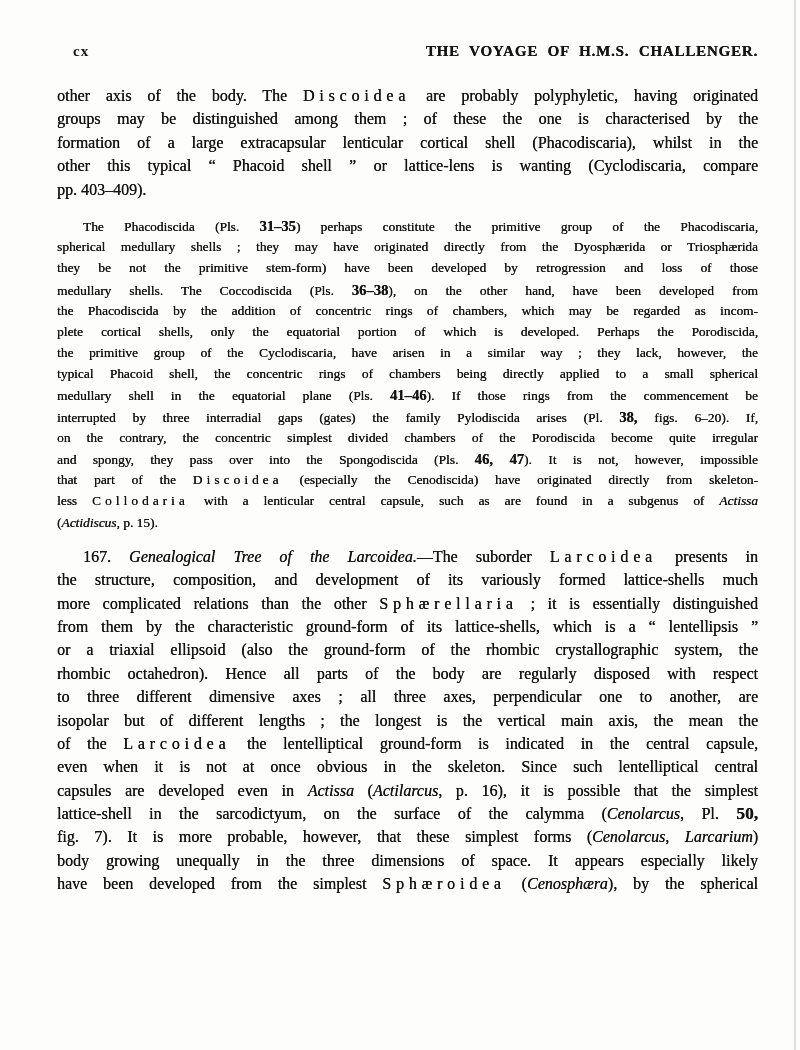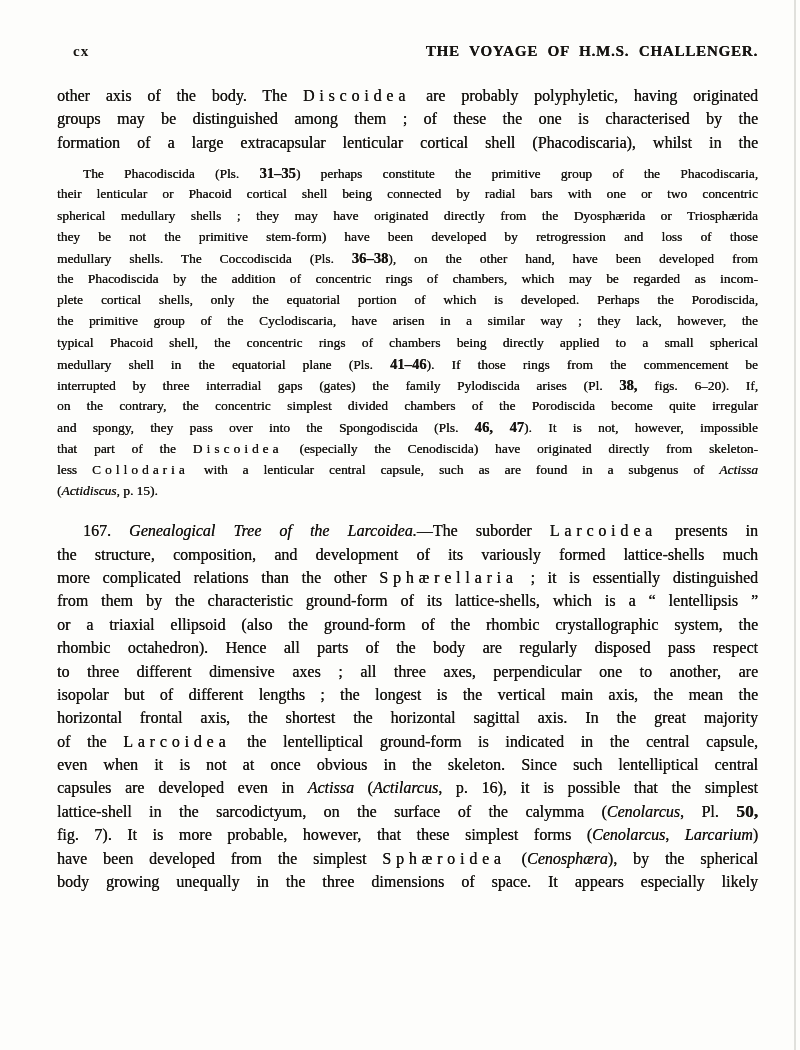--- a/index.html
+++ b/index.html
@@ -44,21 +44,21 @@
   .line {
     text-align: justify;
     text-align-last: justify;
     text-shadow: 0.25px 0 0 currentColor;
     white-space: normal;
   }
   .line.last { text-align-last: left; }
   .line.indent { text-indent: 26px; }
 
   .para.main .line { font-size: 16px; line-height: 23.4px; height: 23.4px; }
-  .para.small .line { font-size: 13.4px; line-height: 18px; height: 21.2px; }
+  .para.small .line { font-size: 13.4px; line-height: 30px; height: 21.2px; }
 
   .spaced { letter-spacing: 0.30em; }
   .italic { font-style: italic; }
   .bold   { font-weight: bold; font-size: 109%; }
 </style>
 </head>
 <body>
 
 <div class="page">
   <div class="scan-edge"></div>
@@ -67,24 +67,25 @@
     <span class="page-number">cx</span>
     <div class="running-title">THE VOYAGE OF H.M.S. CHALLENGER.</div>
   </div>
 
   <div class="page-body">
 
   <div class="para main">
         <div class="line"><span>other axis of the body.  The </span><span class="spaced">Discoidea</span><span> are probably polyphyletic, having originated</span></div>
         <div class="line"><span>groups may be distinguished among them ; of these the one is characterised by the</span></div>
         <div class="line"><span>formation of a large extracapsular lenticular cortical shell (Phacodiscaria), whilst in the</span></div>
+        <div class="line"><span>other this typical “ Phacoid shell ” or lattice-lens is wanting (Cyclodiscaria, compare</span></div>
+        <div class="line last"><span>pp. 403–409).</span></div>
       </div>
       <div class="para small">
         <div class="line indent"><span>The Phacodiscida (Pls. </span><span class="bold">31–35</span><span>) perhaps constitute the primitive group of the Phacodiscaria,</span></div>
-        <div class="line"><span>their lenticular or Phacoid cortical shell being connected by radial bars with one or two concentric</span></div>
         <div class="line"><span>spherical medullary shells ; they may have originated directly from the Dyosphærida or Triosphærida</span></div>
         <div class="line"><span>they be not the primitive stem-form) have been developed by retrogression and loss of those</span></div>
         <div class="line"><span>medullary shells.  The Coccodiscida (Pls. </span><span class="bold">36–38</span><span>), on the other hand, have been developed from</span></div>
         <div class="line"><span>the Phacodiscida by the addition of concentric rings of chambers, which may be regarded as incom-</span></div>
         <div class="line"><span>plete cortical shells, only the equatorial portion of which is developed.  Perhaps the Porodiscida,</span></div>
         <div class="line"><span>the primitive group of the Cyclodiscaria, have arisen in a similar way ; they lack, however, the</span></div>
         <div class="line"><span>typical Phacoid shell, the concentric rings of chambers being directly applied to a small spherical</span></div>
         <div class="line"><span>medullary shell in the equatorial plane (Pls. </span><span class="bold">41–46</span><span>).  If those rings from the commencement be</span></div>
         <div class="line"><span>interrupted by three interradial gaps (gates) the family Pylodiscida arises (Pl. </span><span class="bold">38,</span><span> figs. 6–20).  If,</span></div>
         <div class="line"><span>on the contrary, the concentric simplest divided chambers of the Porodiscida become quite irregular</span></div>
@@ -92,26 +93,25 @@
         <div class="line"><span>that part of the </span><span class="spaced">Discoidea</span><span> (especially the Cenodiscida) have originated directly from skeleton-</span></div>
         <div class="line"><span>less </span><span class="spaced">Collodaria</span><span> with a lenticular central capsule, such as are found in a subgenus of </span><span class="italic">Actissa</span></div>
         <div class="line last"><span>(</span><span class="italic">Actidiscus</span><span>, p. 15).</span></div>
       </div>
       <div class="para main">
         <div class="line indent"><span>167. </span><span class="italic">Genealogical Tree of the Larcoidea.</span><span>—The suborder </span><span class="spaced">Larcoidea</span><span> presents in</span></div>
         <div class="line"><span>the structure, composition, and development of its variously formed lattice-shells much</span></div>
         <div class="line"><span>more complicated relations than the other </span><span class="spaced">Sphærellaria</span><span> ; it is essentially distinguished</span></div>
         <div class="line"><span>from them by the characteristic ground-form of its lattice-shells, which is a “ lentellipsis ”</span></div>
         <div class="line"><span>or a triaxial ellipsoid (also the ground-form of the rhombic crystallographic system, the</span></div>
-        <div class="line"><span>rhombic octahedron).  Hence all parts of the body are regularly disposed pass respect</span></div>
+        <div class="line"><span>rhombic octahedron).  Hence all parts of the body are regularly disposed with respect</span></div>
         <div class="line"><span>to three different dimensive axes ; all three axes, perpendicular one to another, are</span></div>
         <div class="line"><span>isopolar but of different lengths ; the longest is the vertical main axis, the mean the</span></div>
-        <div class="line"><span>horizontal frontal axis, the shortest the horizontal sagittal axis.  In the great majority</span></div>
         <div class="line"><span>of the </span><span class="spaced">Larcoidea</span><span> the lentelliptical ground-form is indicated in the central capsule,</span></div>
         <div class="line"><span>even when it is not at once obvious in the skeleton.  Since such lentelliptical central</span></div>
         <div class="line"><span>capsules are developed even in </span><span class="italic">Actissa</span><span> (</span><span class="italic">Actilarcus</span><span>, p. 16), it is possible that the simplest</span></div>
         <div class="line"><span>lattice-shell in the sarcodictyum, on the surface of the calymma (</span><span class="italic">Cenolarcus</span><span>, Pl. </span><span class="bold">50,</span></div>
         <div class="line"><span>fig. 7).  It is more probable, however, that these simplest forms (</span><span class="italic">Cenolarcus</span><span>, </span><span class="italic">Larcarium</span><span>)</span></div>
+        <div class="line"><span>body growing unequally in the three dimensions of space.  It appears especially likely</span></div>
         <div class="line"><span>have been developed from the simplest </span><span class="spaced">Sphæroidea</span><span> (</span><span class="italic">Cenosphæra</span><span>), by the spherical</span></div>
-        <div class="line"><span>body growing unequally in the three dimensions of space.  It appears especially likely</span></div>
       </div>
     </div>
 </div>
 
 </body></html>

